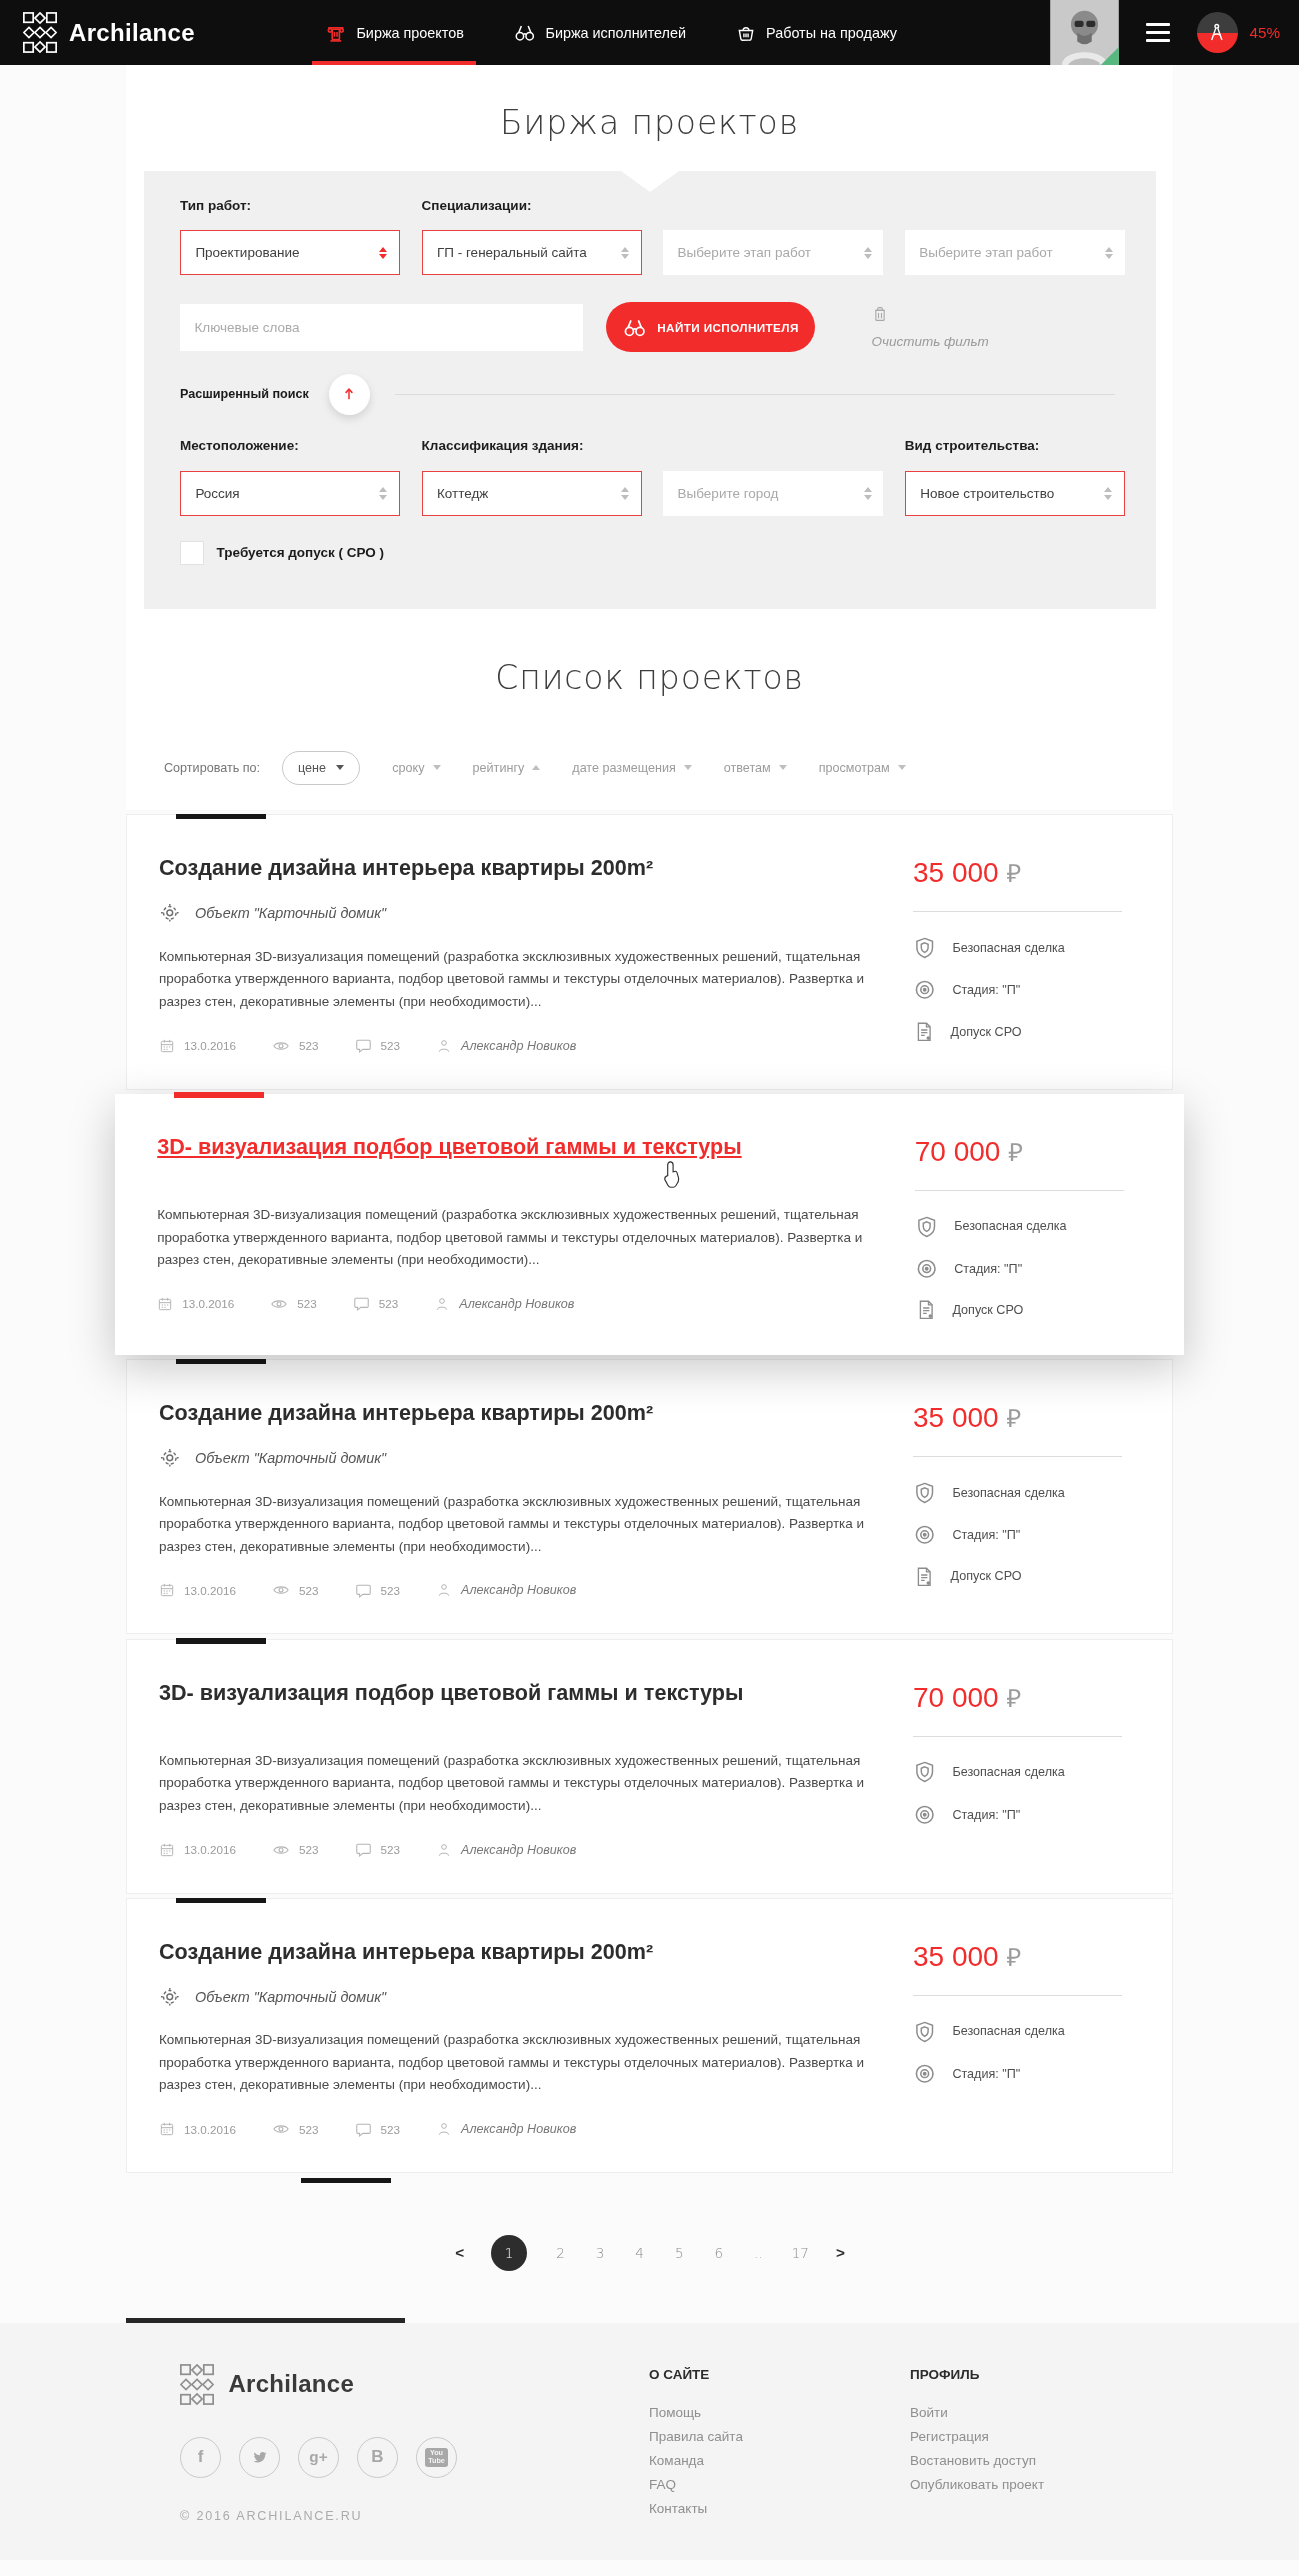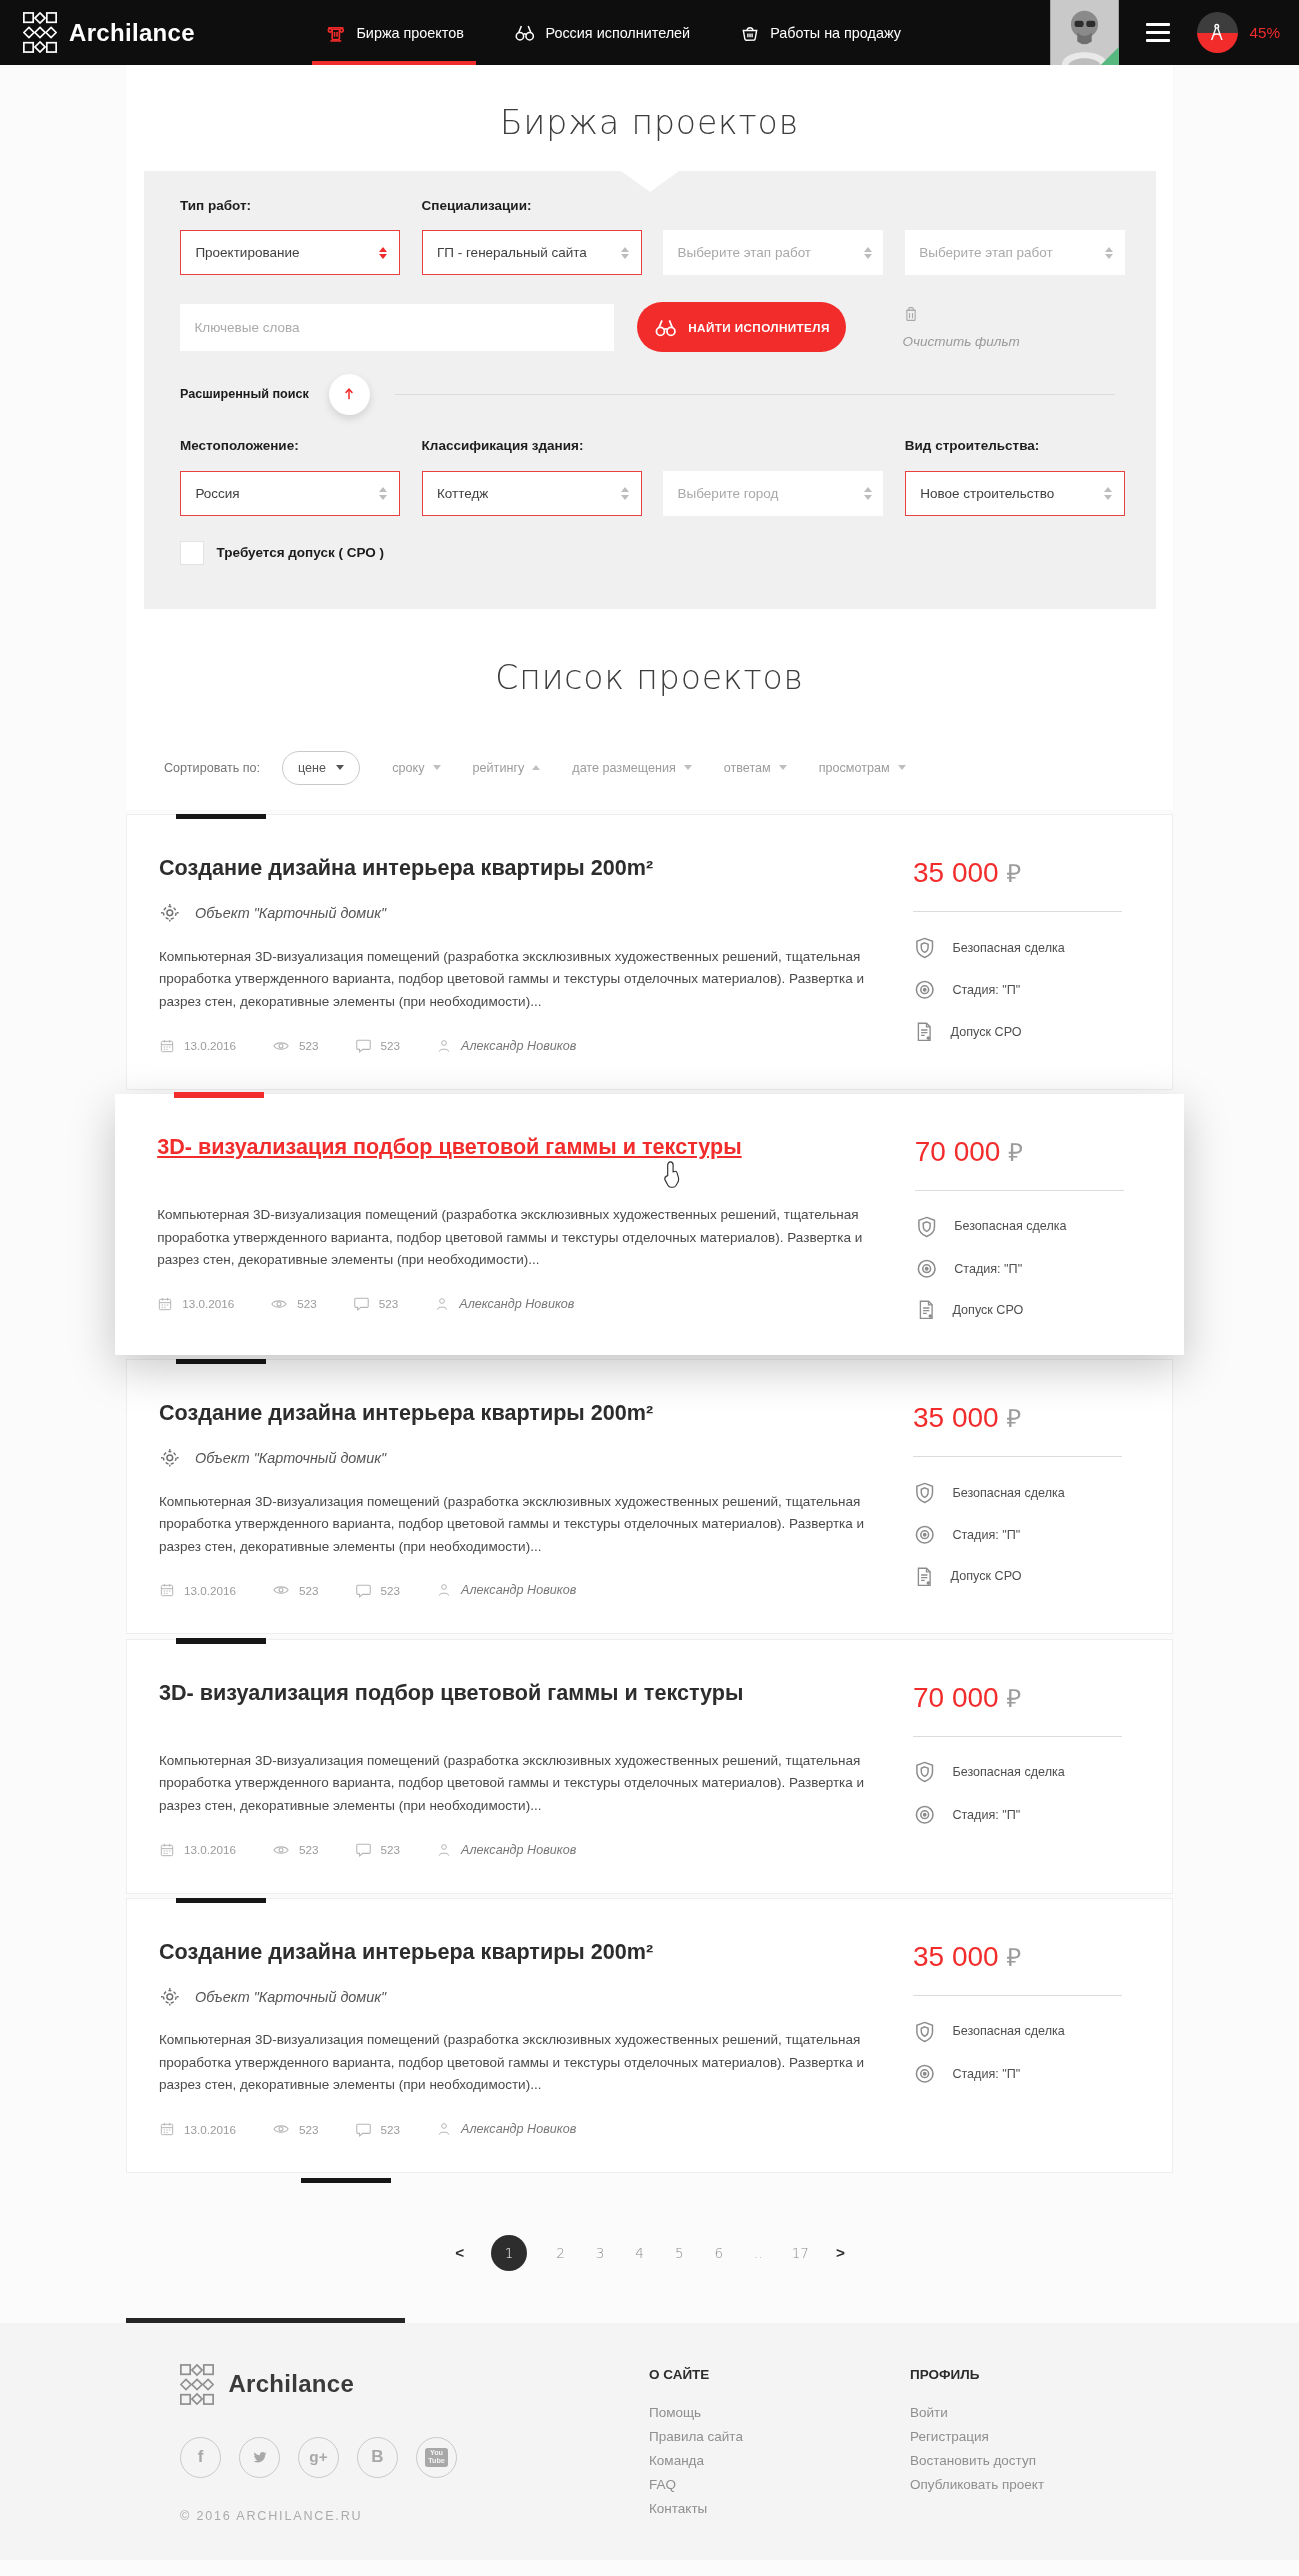--- a/index.html
+++ b/index.html
@@ -35,21 +35,21 @@
   .select{height:45px;background:#fff;display:flex;align-items:center;justify-content:space-between;padding:0 11.7px 0 14.4px;font-size:13.5px;color:#3f3f3f;cursor:pointer;}
   .select.accent{border:0.9px solid #e94040;}
   .select .ph{color:#a9a9a9;}
   .arrows{display:flex;flex-direction:column;gap:2.7px;align-items:center;}
   .tri{width:0;height:0;border-left:4.5px solid transparent;border-right:4.5px solid transparent;}
   .tri.up{border-bottom:5.4px solid #bdbdbd;}
   .tri.dn{border-top:5.4px solid #bdbdbd;}
   .arrows.red .tri.up{border-bottom-color:#f22b2b;}
   .arrows.red .tri.dn{border-top-color:#f22b2b;}
   .kw-row{display:flex;align-items:center;margin-top:27px;}
-  .kw-input{width:434px;height:47px;border:none;background:#fff;padding:0 14.4px;font-size:13.5px;color:#444;font-family:inherit;outline:none;}
+  .kw-input{width:403px;height:47px;border:none;background:#fff;padding:0 14.4px;font-size:13.5px;color:#444;font-family:inherit;outline:none;}
   .kw-input::placeholder{color:#aaa;}
   .find-btn{margin-left:23.4px;width:209px;height:50px;border:none;border-radius:25px;background:#f22b2b;color:#fff;
     display:flex;align-items:center;justify-content:center;gap:10.8px;font-size:11.7px;font-weight:bold;letter-spacing:0.4px;cursor:pointer;font-family:inherit;}
   .clear-link{margin-left:56px;display:flex;align-items:flex-start;gap:10.8px;color:#9a9a9a;font-style:italic;font-size:13.5px;cursor:pointer;flex-direction:column;}
   .adv-row{display:flex;align-items:center;margin-top:21.6px;}
   .adv-label{font-size:12.6px;font-weight:bold;color:#1b1b1b;}
   .adv-circle{width:41px;height:41px;border-radius:50%;background:#fff;box-shadow:0 3.6px 9px rgba(0,0,0,.13);margin-left:20px;display:flex;align-items:center;justify-content:center;cursor:pointer;flex:none;}
   .adv-line{flex:1;height:0.9px;background:#dcdcdc;margin-left:25px;margin-right:5.4px;}
   .f-grid.second{margin-top:23.4px;}
   .sro-row{margin-top:25px;display:flex;align-items:center;gap:12.6px;cursor:pointer;}
@@ -154,21 +154,21 @@
       <span>
         <svg width="21.6" height="21.6" viewBox="0 0 24 24">
             <g fill="none" stroke="#fff" stroke-width="1.7">
           <path d="M8.2 4.5 L5.2 12 M15.8 4.5 L18.8 12"></path>
               <circle cx="6.6" cy="15.8" r="4.1"></circle>
               <circle cx="17.4" cy="15.8" r="4.1"></circle>
           <path d="M10.6 13.8 Q12 12.4 13.4 13.8"></path>
             </g>
           </svg>
       </span>
-      <span>Россия исполнителей</span>
+      <span>Биржа исполнителей</span>
     </div>
     <div class="nav-item">
       <span>
         <svg width="20" height="20" viewBox="0 0 24 24">
             <g fill="none" stroke="#fff" stroke-width="1.7">
           <path d="M4 9 h16 l-1.8 10 a2 2 0 0 1 -2 1.6 H7.8 a2 2 0 0 1 -2 -1.6 Z"></path>
           <path d="M8.5 9 C8.5 4.5 15.5 4.5 15.5 9"></path>
               <path d="M9.5 12.5 v4.5 M12 12.5 v4.5 M14.5 12.5 v4.5"></path>
             </g>
           </svg>

